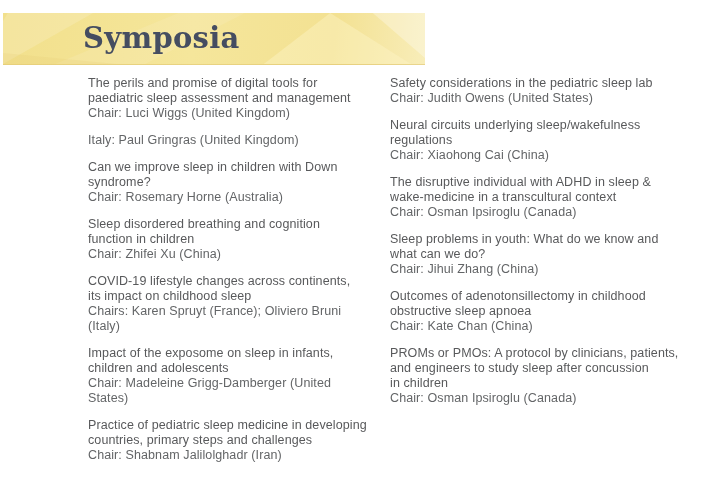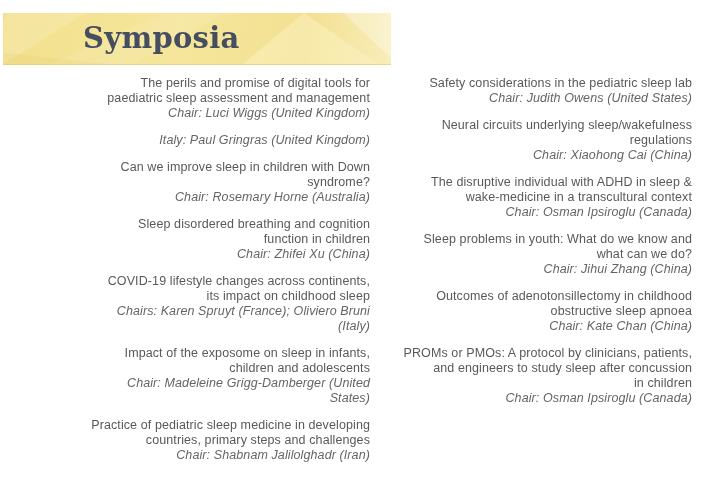--- a/index.html
+++ b/index.html
@@ -12,21 +12,21 @@
     width: 714px;
     height: 500px;
     background: #ffffff;
     overflow: hidden;
     font-family: "Liberation Sans", sans-serif;
   }
   .banner {
     position: absolute;
     left: 3px;
     top: 13px;
-    width: 388px;
+    width: 422px;
     height: 51px;
     background: linear-gradient(97deg, #f2e08c 0%, #f5e69b 45%, #f3e192 78%, #f8edb9 100%);
     border-bottom: 1px solid rgba(222, 195, 110, 0.55);
     overflow: hidden;
     text-align: right;
   }
   .banner-decoration {
     position: absolute;
     left: 0;
     top: 0;
@@ -53,34 +53,32 @@
     width: 714px;
   }
   .col {
     position: absolute;
     top: 0;
   }
   .col-left  { left: 88px;  width: 282px; }
   .col-right { left: 390px; width: 302px; }
   .symposium {
     margin: 0 0 12px 0;
-    text-align: right;
   }
   .symposium-title {
     color: #58595b;
     font-size: 12.5px;
     line-height: 15px;
     white-space: pre-line;
     letter-spacing: 0.1px;
   }
   .symposium-chair {
     color: #636567;
     font-size: 12.5px;
     line-height: 15px;
-    font-style: italic;
     white-space: pre-line;
     letter-spacing: 0.1px;
   }
 </style>
 </head>
 <body>
 
 <div class="page">
 
   <div class="banner">

